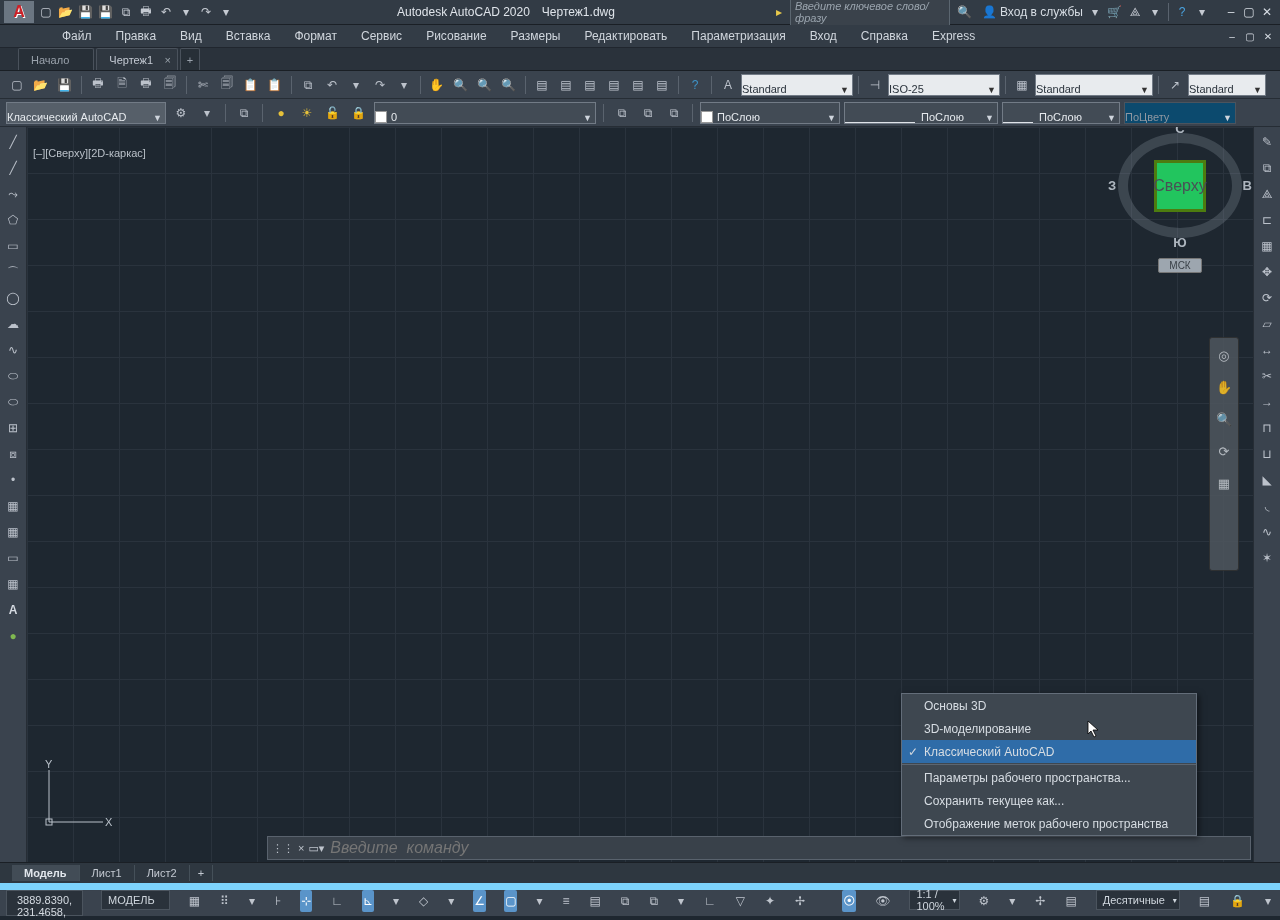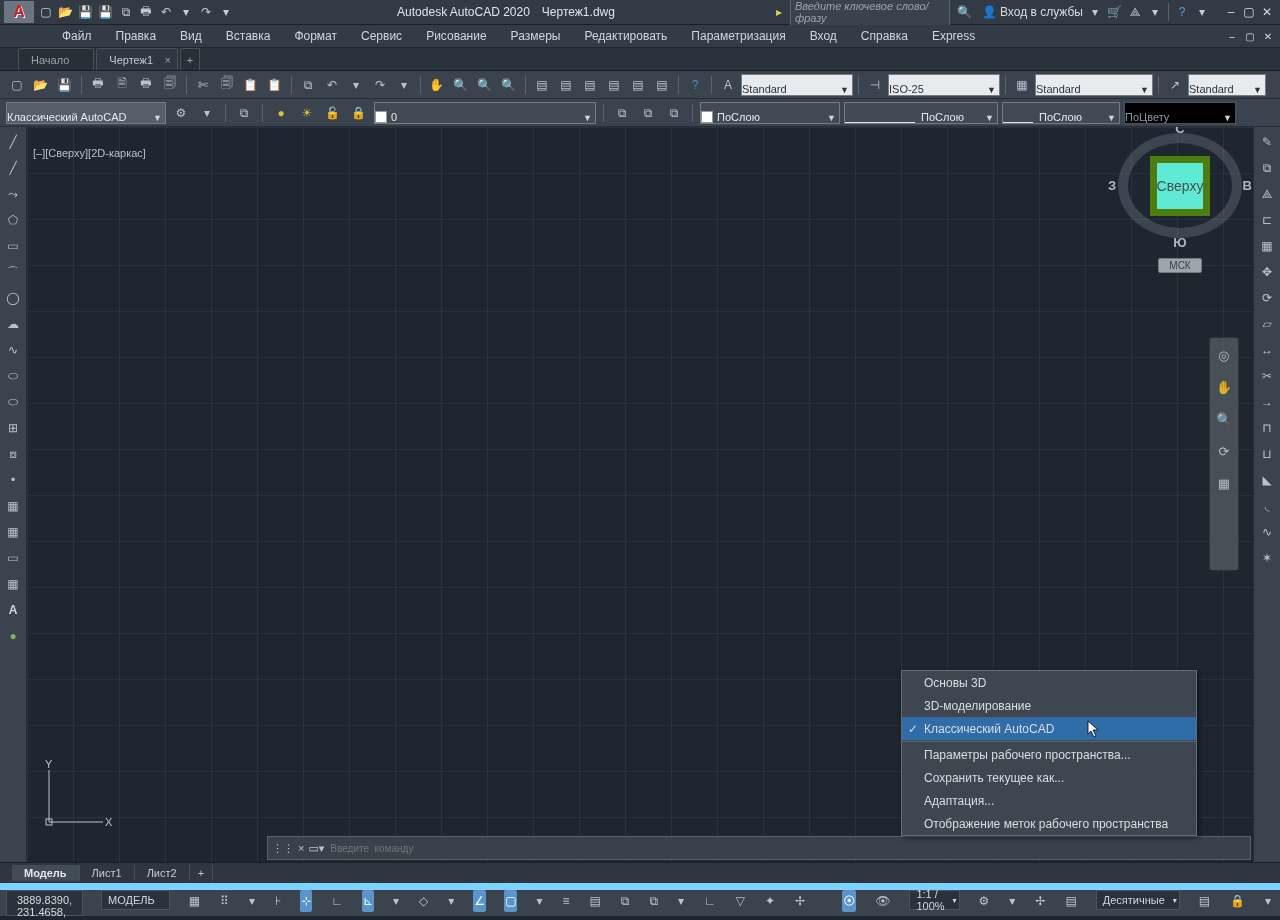--- a/index.html
+++ b/index.html
@@ -29,31 +29,31 @@
   .combo.light .dd{color:#333}
   .tb2{height:27px;background:#3a434e;border-bottom:1px solid #262d35;display:flex;align-items:center;padding:0 6px;gap:4px}
   .main{display:flex;height:735px}
   .vtb{width:26px;background:#3a434e;display:flex;flex-direction:column;align-items:center;padding-top:4px;gap:4px;border-right:1px solid #262d35}
   .vtb.right{border-right:none;border-left:1px solid #262d35}
   .canvas{flex:1;background:#1e2730;position:relative;overflow:hidden}
   .vp-label{position:absolute;top:20px;left:6px;color:#b9c0c8;font-size:11px}
   .grid{position:absolute;inset:0;background-image:linear-gradient(#2a333d 1px,transparent 1px),linear-gradient(90deg,#2a333d 1px,transparent 1px);background-size:46px 46px}
   .viewcube{position:absolute;top:6px;right:18px;width:110px;height:140px;display:flex;flex-direction:column;align-items:center}
   .vc-ring{width:104px;height:104px;border-radius:50%;border:10px solid rgba(140,150,160,0.28);display:flex;align-items:center;justify-content:center;position:relative}
-  .vc-face{width:46px;height:46px;background:#5eead4;color:#4a4f56;font-size:14px;display:flex;align-items:center;justify-content:center;border:7px solid #4d7c0f}
+  .vc-face{width:46px;height:46px;background:#22c55e;color:#4a4f56;font-size:16px;display:flex;align-items:center;justify-content:center;border:3px solid #4d7c0f}
   .vc-lbl{position:absolute;color:#aeb6bf;font-size:13px;font-weight:bold}
   .vc-n{top:-22px}.vc-s{bottom:-22px}.vc-w{left:-20px}.vc-e{right:-20px}
   .vc-wcs{margin-top:20px;background:#9da6af;color:#3a4148;padding:1px 10px;font-size:10px;border:1px solid #777;border-radius:2px}
   .navbar{position:absolute;top:210px;right:14px;width:28px;height:220px;background:#4f575e;border:1px solid #333;border-radius:3px;display:flex;flex-direction:column;align-items:center;padding:6px 0;gap:10px;opacity:0.85}
   .nav-ic{width:22px;height:22px;display:flex;align-items:center;justify-content:center;color:#ced3d9;font-size:13px}
   .ucs{position:absolute;left:14px;bottom:26px;width:74px;height:74px}
   .ucs svg{overflow:visible}
   .cmdbar{position:absolute;left:240px;right:2px;bottom:2px;height:22px;background:#39414a;border:1px solid #59626d;display:flex;align-items:center;gap:4px;padding:0 4px}
   .cmdbar .ic{color:#bfc5cd;font-size:11px}
-  .cmdbar input{flex:1;background:transparent;border:none;color:#8f97a1;font-size:10px;outline:none}
+  .cmdbar input{flex:1;background:transparent;border:none;color:#8f97a1;font-style:italic;font-size:16px;outline:none}
   .context-menu{position:absolute;right:56px;bottom:26px;width:294px;background:#3e4750;border:1px solid #636d79;box-shadow:2px 2px 6px rgba(0,0,0,0.5)}
   .cm-item{height:23px;display:flex;align-items:center;padding:0 8px 0 22px;color:#d7dde3;font-size:12px;position:relative}
   .cm-item.sel{background:#2f6ca8}
   .cm-item .chk{position:absolute;left:6px;color:#d0d6dd}
   .cm-sep{height:1px;background:#5c6671;margin:1px 0}
   .layout-tabs{height:20px;background:#2e3740;display:flex;align-items:center;padding-left:12px;border-top:1px solid #1a1f25}
   .ltab{padding:2px 12px;color:#c3c9d1;font-size:11px;border-right:1px solid #455059}
   .ltab.active{background:#424c56;color:#e2e7ed;font-weight:bold}
   .status{height:26px;background:#3a434e;display:flex;padding:0 6px;gap:18px;border-top:7px solid #7dd3fc}
   .status .coords{background:#2a323b;padding:3px 10px;color:#d5dbe2;font-size:11px;border:1px solid #4b545e}
@@ -228,21 +228,21 @@
   <div class="combo" style="width:152px;background:#424b55">
       <span class="line-sample"></span>
       <span>ПоСлою</span>
       <span class="dd">▼</span>
     </div>
   <div class="combo" style="width:116px;background:#424b55">
       <span class="line-sample" style="width:30px"></span>
       <span>ПоСлою</span>
       <span class="dd">▼</span>
     </div>
-  <div class="combo" style="width:110px;background:#000000;color:#8f97a1;border-color:#4b545e">
+  <div class="combo" style="width:110px;background:#0c4a6e;color:#8f97a1;border-color:#4b545e">
       <span>ПоЦвету</span>
       <span class="dd">▼</span>
     </div>
 </div>
 
 <div class="main">
 
   <div class="vtb">
     <div class="tbtn">╱</div>
     <div class="tbtn">╱</div>
@@ -309,21 +309,20 @@
     <div class="context-menu">
       <div class="cm-item">Основы 3D</div>
       <div class="cm-item">3D-моделирование</div>
       <div class="cm-item sel">
           <span class="chk">✓</span>
           <span>Классический AutoCAD</span>
         </div>
       <div class="cm-sep"></div>
       <div class="cm-item">Параметры рабочего пространства...</div>
       <div class="cm-item">Сохранить текущее как...</div>
-      <div class="cm-item">Адаптация...</div>
       <div class="cm-item">Отображение меток рабочего пространства</div>
     </div>
 
     <div class="cursor">
       <svg width="14" height="18">
           <path d="M1 1 L1 14 L4 11 L7 17 L9 16 L6 10 L11 10 Z" fill="#fff" stroke="#000" stroke-width="0.8"></path>
         </svg>
     </div>
   </div>
 

